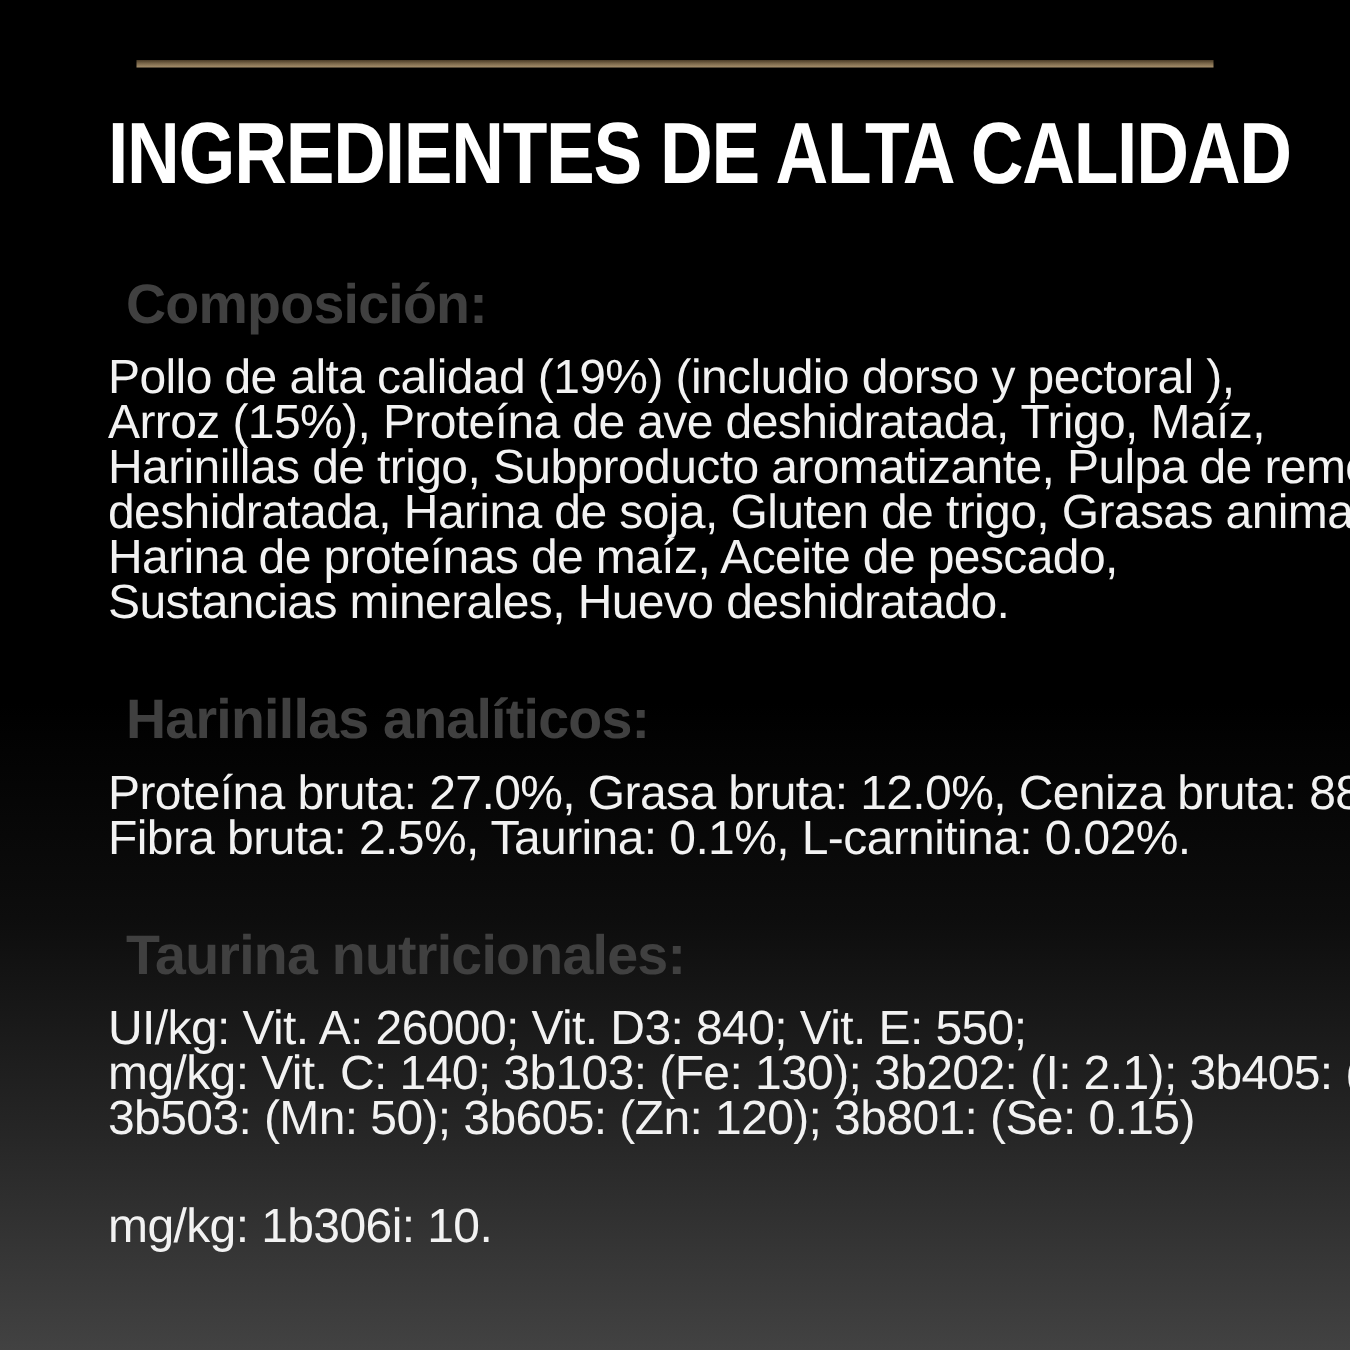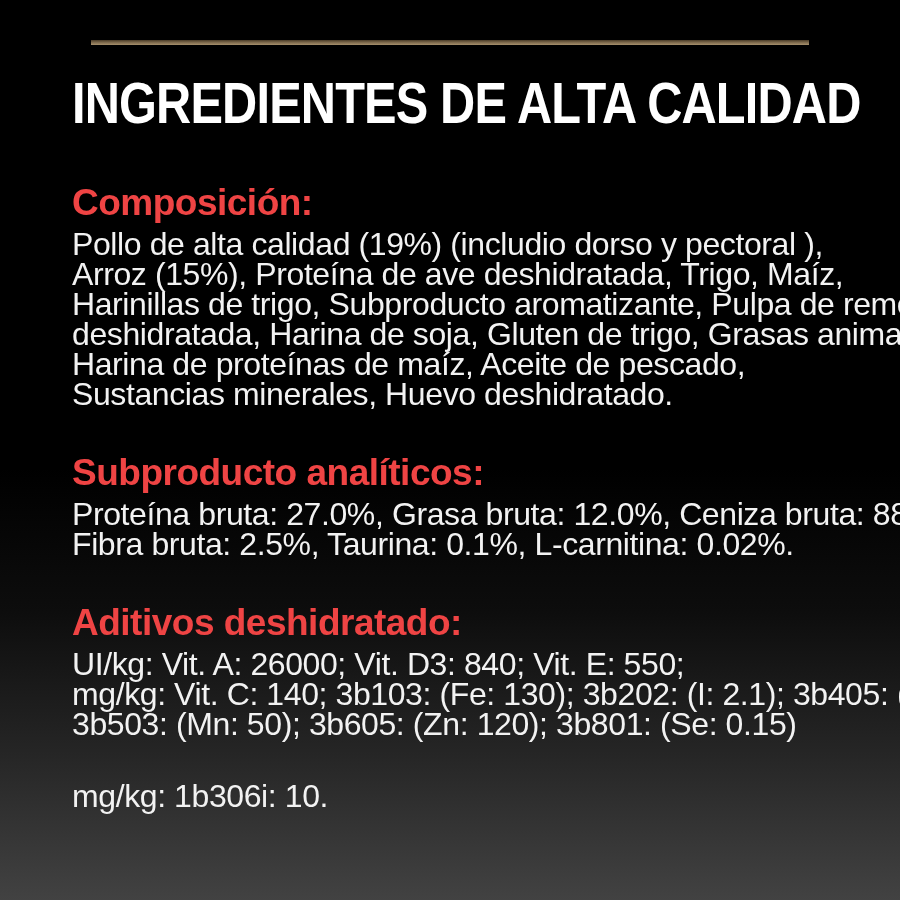--- a/index.html
+++ b/index.html
@@ -36,26 +36,26 @@
     white-space: nowrap;
     transform: scaleX(0.84);
     transform-origin: 50% 50%;
   }
   .content {
     padding: 0 36px 0 72px;
   }
   .section { margin-top: 42px; }
   .section:first-child { margin-top: 46px; }
   .section-heading {
-    color: #ef4444;
+    color: #404040;
     font-size: 37px;
     font-weight: 700;
     letter-spacing: -0.5px;
     line-height: 43px;
-    margin: 0;
+    margin: 12px;
     white-space: nowrap;
   }
   .section-body {
     margin: 5px 0 0 0;
     color: #F2F2F2;
     font-size: 32px;
     font-weight: 400;
     letter-spacing: -0.4px;
     line-height: 30px;
     white-space: pre;
@@ -74,27 +74,27 @@
     <h2 class="section-heading">Composición:</h2>
     <p class="section-body">Pollo de alta calidad (19%) (includio dorso y pectoral ),
 Arroz (15%), Proteína de ave deshidratada, Trigo, Maíz,
 Harinillas de trigo, Subproducto aromatizante, Pulpa de remolacha
 deshidratada, Harina de soja, Gluten de trigo, Grasas animales,
 Harina de proteínas de maíz, Aceite de pescado,
 Sustancias minerales, Huevo deshidratado.</p>
   </div>
 
   <div class="section">
-    <h2 class="section-heading">Subproducto analíticos:</h2>
+    <h2 class="section-heading">Harinillas analíticos:</h2>
     <p class="section-body">Proteína bruta: 27.0%, Grasa bruta: 12.0%, Ceniza bruta: 88.6%,
 Fibra bruta: 2.5%, Taurina: 0.1%, L-carnitina: 0.02%.</p>
   </div>
 
   <div class="section">
-    <h2 class="section-heading">Aditivos deshidratado:</h2>
+    <h2 class="section-heading">Taurina nutricionales:</h2>
     <p class="section-body">UI/kg: Vit. A: 26000; Vit. D3: 840; Vit. E: 550;
 mg/kg: Vit. C: 140; 3b103: (Fe: 130); 3b202: (I: 2.1); 3b405: (Cu: 14);
 3b503: (Mn: 50); 3b605: (Zn: 120); 3b801: (Se: 0.15)</p>
   </div>
 
   <div class="section">
     <p class="section-body">mg/kg: 1b306i: 10.</p>
   </div>
 
 </div>

